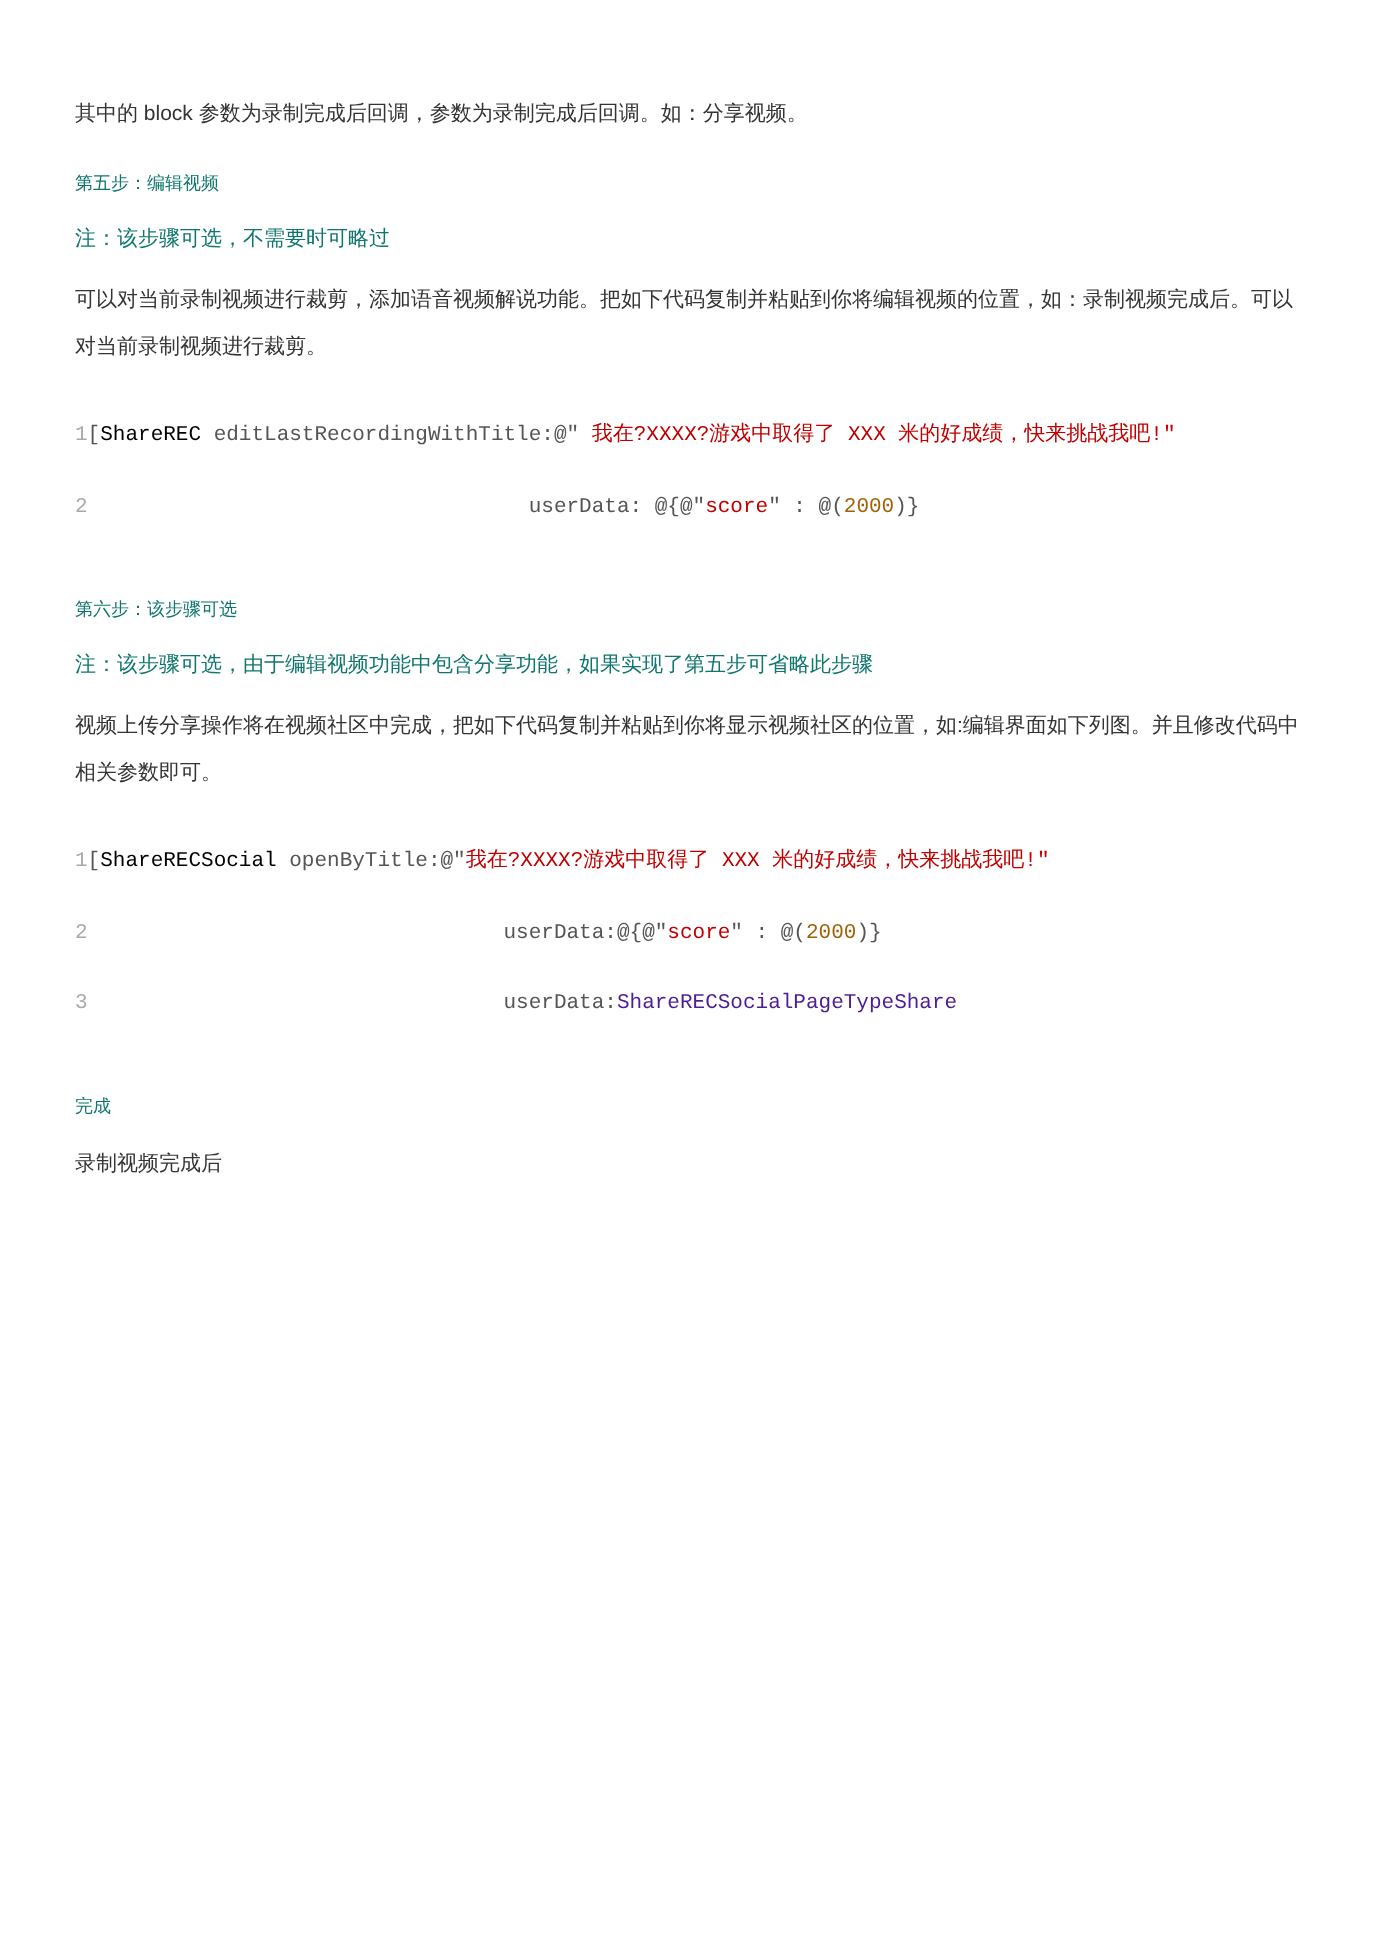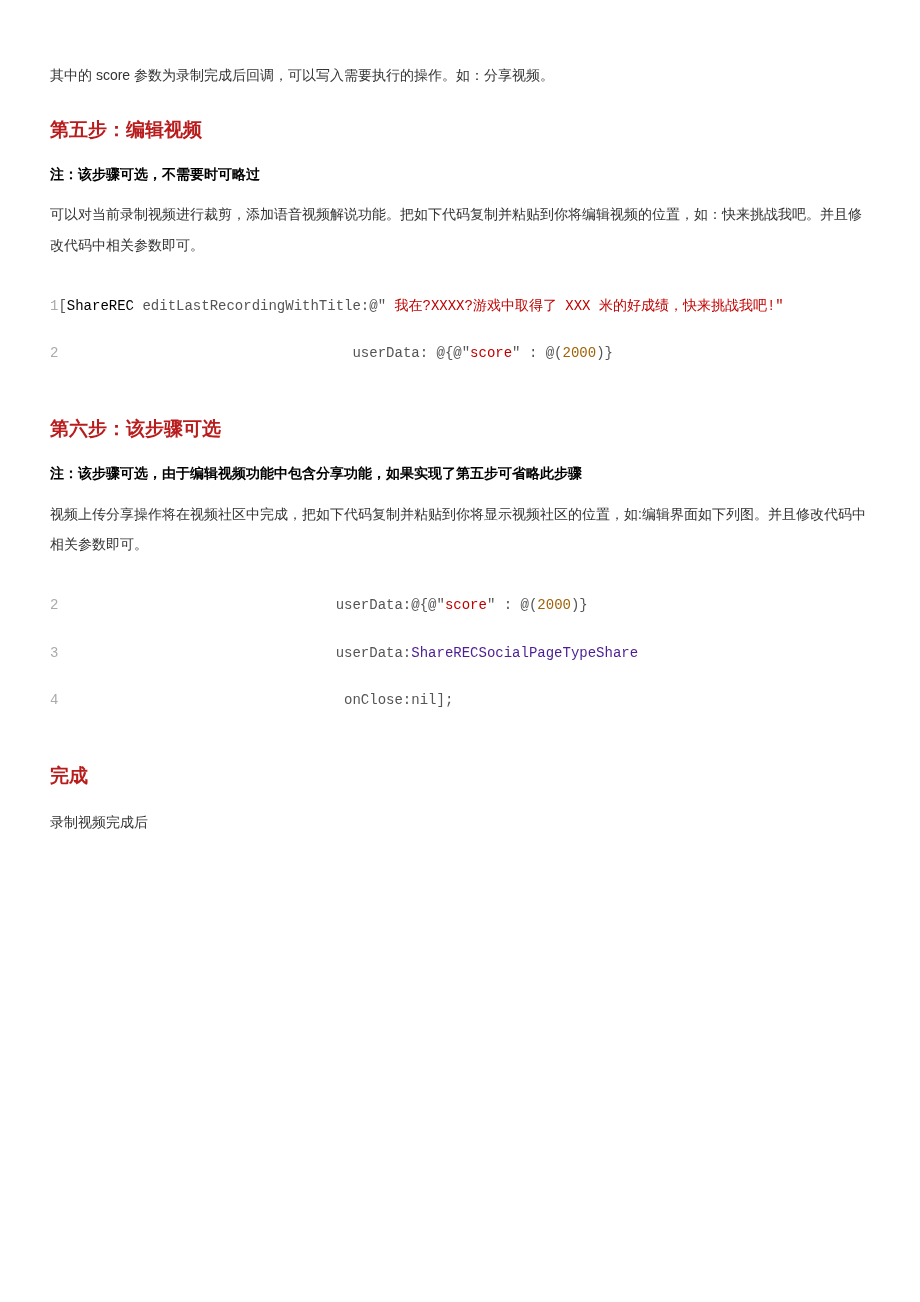--- a/index.html
+++ b/index.html
@@ -11,62 +11,61 @@
       padding: 50px;
       width: 920px;
       box-sizing: border-box;
       background: #fff;
     }
     .para {
       margin: 10px 0;
       color: #333;
     }
     .heading {
-      color: #b91c1c;
-      font-weight: bold;
-      font-size: 19px;
+      color: #0f766e;
+      font-weight: normal;
+      font-size: 12px;
       margin: 18px 0 8px 0;
     }
     .note-red {
-      color: #000000;
+      color: #0f766e;
       margin: 8px 0;
-      font-weight: bold;
     }
     .code {
       font-family: "SimSun", "NSimSun", "Courier New", monospace;
       font-size: 14px;
       line-height: 1.7;
       margin: 4px 0 12px 0;
       white-space: pre;
     }
     .code .ln { color: #aaa; }
     .code .cls { color: #000000; }
     .code .str { color: #c00000; }
     .code .num { color: #a16207; }
     .code .kw { color: #4c1d95; }
     .code .plain { color: #555; }
   </style>
 </head>
 <body>
 
-<p class="para">其中的 score 参数为录制完成后回调，可以写入需要执行的操作。如：分享视频。</p>
+<p class="para">其中的 block 参数为录制完成后回调，参数为录制完成后回调。如：分享视频。</p>
 
 <h2 class="heading">第五步：编辑视频</h2>
 <p class="note-red">注：该步骤可选，不需要时可略过</p>
-<p class="para">可以对当前录制视频进行裁剪，添加语音视频解说功能。把如下代码复制并粘贴到你将编辑视频的位置，如：快来挑战我吧。并且修改代码中相关参数即可。</p>
+<p class="para">可以对当前录制视频进行裁剪，添加语音视频解说功能。把如下代码复制并粘贴到你将编辑视频的位置，如：录制视频完成后。可以对当前录制视频进行裁剪。</p>
 
 <div class="code">
 <div><span class="ln">1</span><span class="plain">[</span><span class="cls">ShareREC</span><span class="plain"> editLastRecordingWithTitle:</span><span class="plain">@"</span><span class="str"> 我在?XXXX?游戏中取得了 XXX 米的好成绩，快来挑战我吧!"</span></div>
 <div><span class="ln">2</span><span class="plain">                                   </span><span class="plain">userData: </span><span class="plain">@{@"</span><span class="str">score</span><span class="plain">" : @(</span><span class="num">2000</span><span class="plain">)}</span></div>
 </div>
 
 <h2 class="heading">第六步：该步骤可选</h2>
 <p class="note-red">注：该步骤可选，由于编辑视频功能中包含分享功能，如果实现了第五步可省略此步骤</p>
 <p class="para">视频上传分享操作将在视频社区中完成，把如下代码复制并粘贴到你将显示视频社区的位置，如:编辑界面如下列图。并且修改代码中相关参数即可。</p>
 
 <div class="code">
+<div><span class="ln">1</span><span class="plain">[</span><span class="cls">ShareRECSocial</span><span class="plain"> openByTitle:</span><span class="plain">@"</span><span class="str">我在?XXXX?游戏中取得了 XXX 米的好成绩，快来挑战我吧!"</span></div>
 <div><span class="ln">2</span><span class="plain">                                 </span><span class="plain">userData:</span><span class="plain">@{@"</span><span class="str">score</span><span class="plain">" : @(</span><span class="num">2000</span><span class="plain">)}</span></div>
 <div><span class="ln">3</span><span class="plain">                                 </span><span class="plain">userData:</span><span class="kw">ShareRECSocialPageTypeShare</span></div>
-<div><span class="ln">4</span><span class="plain">                                  </span><span class="plain">onClose:</span><span class="plain">nil</span><span class="plain">];</span></div>
 </div>
 
 <h2 class="heading">完成</h2>
 <p class="para">录制视频完成后</p>
 
 </body></html>

